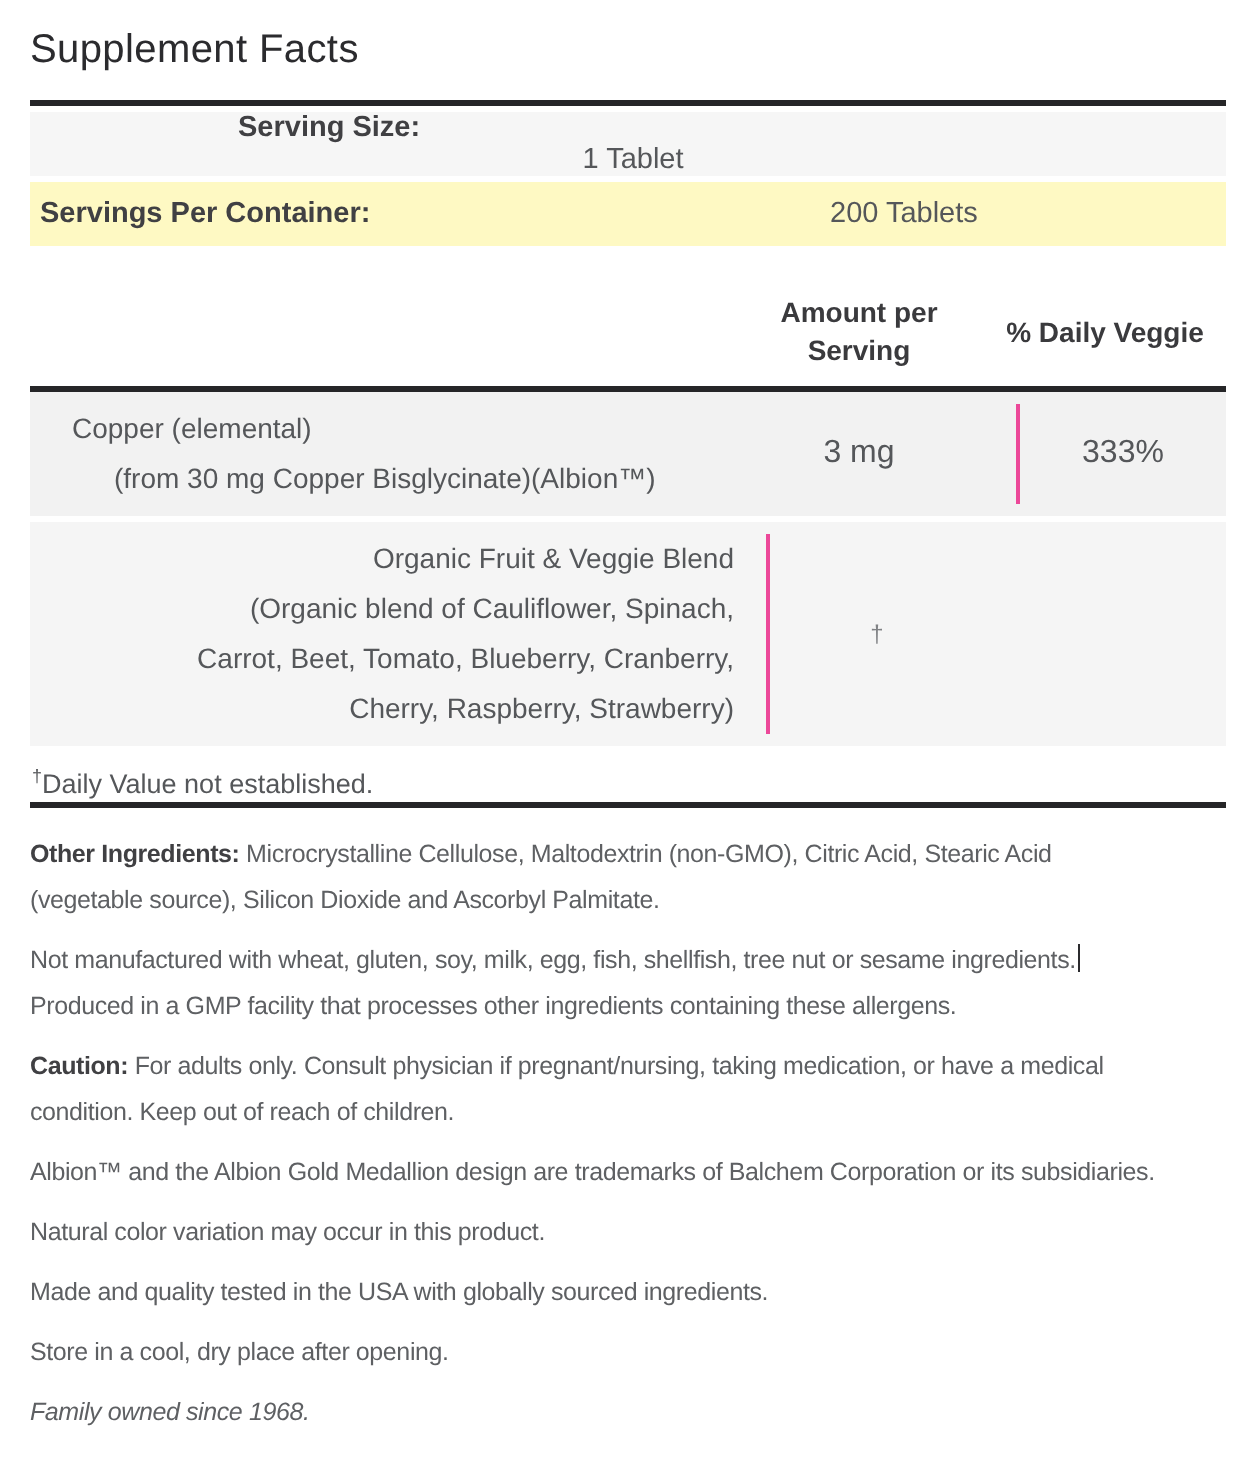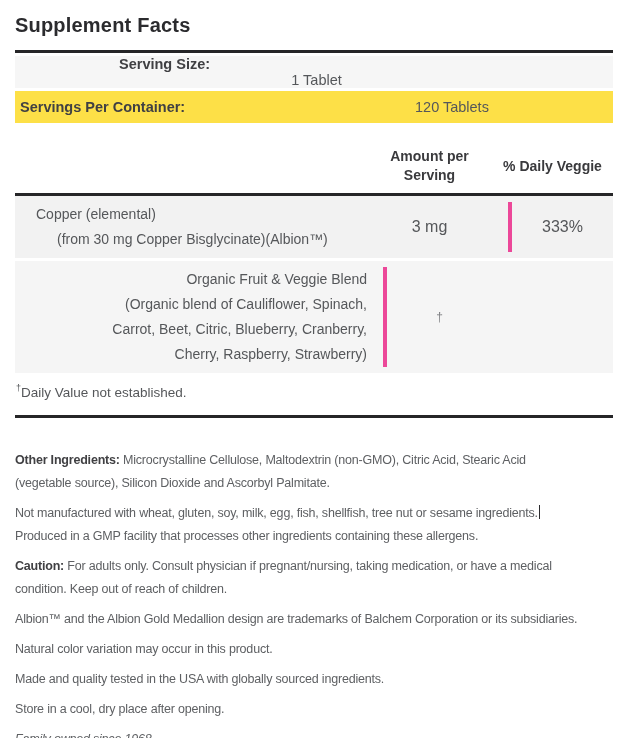--- a/index.html
+++ b/index.html
@@ -9,40 +9,40 @@
     font-family: "Liberation Sans", sans-serif;
     color: #5b5d60;
     overflow: hidden;
   }
   .container { width: 598px; margin: 0 15px; }
 
   .facts-title {
     margin-top: 13px;
     font-size: 20px;
     line-height: 24px;
-    font-weight: 700;
+    font-weight: 400;
     color: #2b2b2e;
     letter-spacing: 0.2px;
   }
 
   .rule { height: 3px; background: #262628; border: none; }
   .rule-a { margin-top: 13px; }
   .rule-b { margin-top: 8px; }
   .rule-c { margin-top: 0; }
 
   
   .srow {
     display: flex;
     align-items: center;
     height: 32px;
     padding-left: 5px;
     font-size: 14.5px;
   }
   .srow-1 { margin-top: 3px; background: #f6f6f6; flex-direction: column; }
-  .srow-2 { margin-top: 3px; background: #fde047; }
+  .srow-2 { margin-top: 3px; background: #fef9c3; }
   .srow .slabel { width: 395px; font-weight: 600; color: #404043; }
   .srow .svalue { color: #55575a; }
 
   
   .grid { display: grid; grid-template-columns: 352px 125px 121px; }
   .thead { margin-top: 24px; }
   .th {
     display: flex; flex-direction: column;
     align-items: center; justify-content: center;
     font-size: 14px; font-weight: 700; color: #3a3a3d;
@@ -53,31 +53,31 @@
   .nrow-2 { background: #f5f5f5; text-align: right; }
   .name-cell {
     padding-left: 5px;
     font-size: 14px; line-height: 25px; color: #55575a; margin-left: 16px;
   }
   .name-cell .indent { padding-left: 21px; }
   .amount-cell, .dv-cell {
     display: flex; align-items: center; justify-content: center;
     font-size: 16px; color: #55575a;
   }
-  .dv-cell { border-left: 4px solid #ec4899; margin-left: 16px; }
+  .dv-cell { border-left: 2px solid #ec4899; margin-left: 16px; }
   .dagger-cell { font-size: 12px; color: #808285; }
 
   .footnote {
-    padding: 10px 0 15px 1px;
+    padding: 10px 0 1px 1px;
     font-size: 13.5px; color: #55575a;
   }
   .footnote sup { font-size: 9px; }
 
   
-  .paras { margin-top: 31px; }
+  .paras { margin-top: 12px; }
   .para {
     font-size: 12.5px;
     letter-spacing: -0.2px;
     line-height: 23px;
     color: #5e6063;
     margin-bottom: 7px;
   }
   .para .line { display: block; white-space: nowrap; }
   .para strong { font-weight: 700; color: #404043; }
   .italic { font-style: italic; }
@@ -98,21 +98,21 @@
 
   <div class="rule rule-a"></div>
 
   <div class="srow srow-1">
     <span class="slabel">Serving Size:</span>
     <span class="svalue">1 Tablet</span>
   </div>
 
   <div class="srow srow-2">
     <span class="slabel">Servings Per Container:</span>
-    <span class="svalue">120 Tablets</span>
+    <span class="svalue">200 Tablets</span>
   </div>
 
   <div class="grid thead">
     <div></div>
     <div class="th">
       <span>Amount per</span>
       <span>Serving</span>
     </div>
     <div class="th">% Daily Veggie</div>
   </div>
@@ -125,21 +125,21 @@
       <div class="indent">(from 30 mg Copper Bisglycinate)(Albion™)</div>
     </div>
     <div class="amount-cell">3 mg</div>
     <div class="dv-cell">333%</div>
   </div>
 
   <div class="grid nrow nrow-2">
     <div class="name-cell">
       <div>Organic Fruit &amp; Veggie Blend</div>
       <div class="indent">(Organic blend of Cauliflower, Spinach,</div>
-      <div class="indent">Carrot, Beet, Citric, Blueberry, Cranberry,</div>
+      <div class="indent">Carrot, Beet, Tomato, Blueberry, Cranberry,</div>
       <div class="indent">Cherry, Raspberry, Strawberry)</div>
     </div>
     <div class="dv-cell dagger-cell">†</div>
   </div>
 
   <div class="footnote"><sup>†</sup><span>Daily Value not established.</span></div>
 
   <div class="rule rule-c"></div>
 
   <div class="paras">

